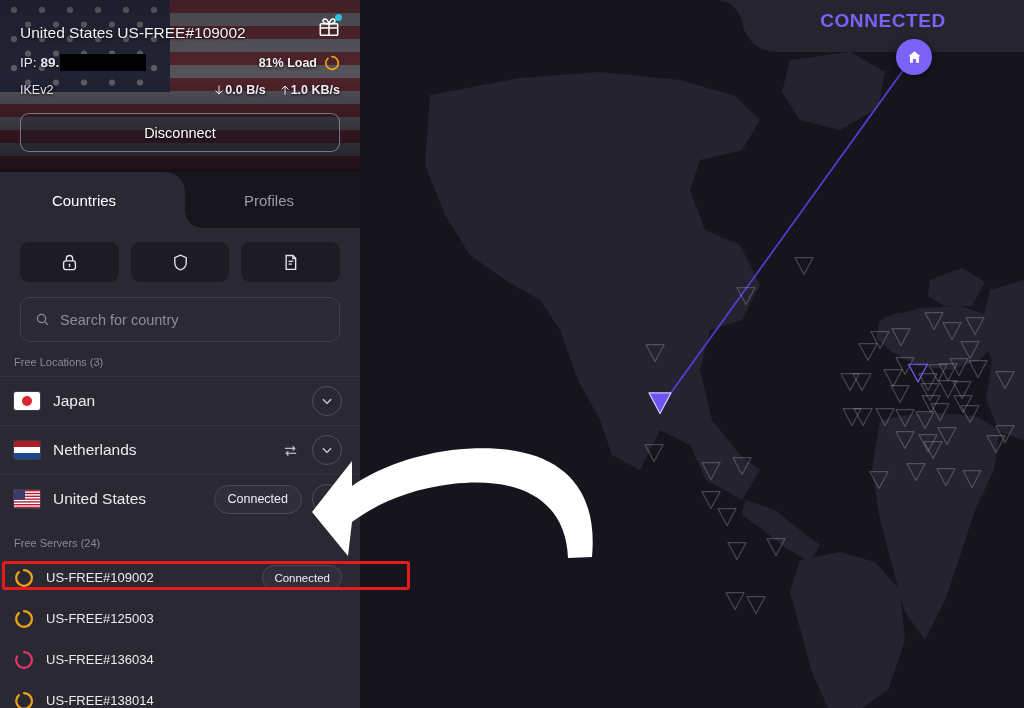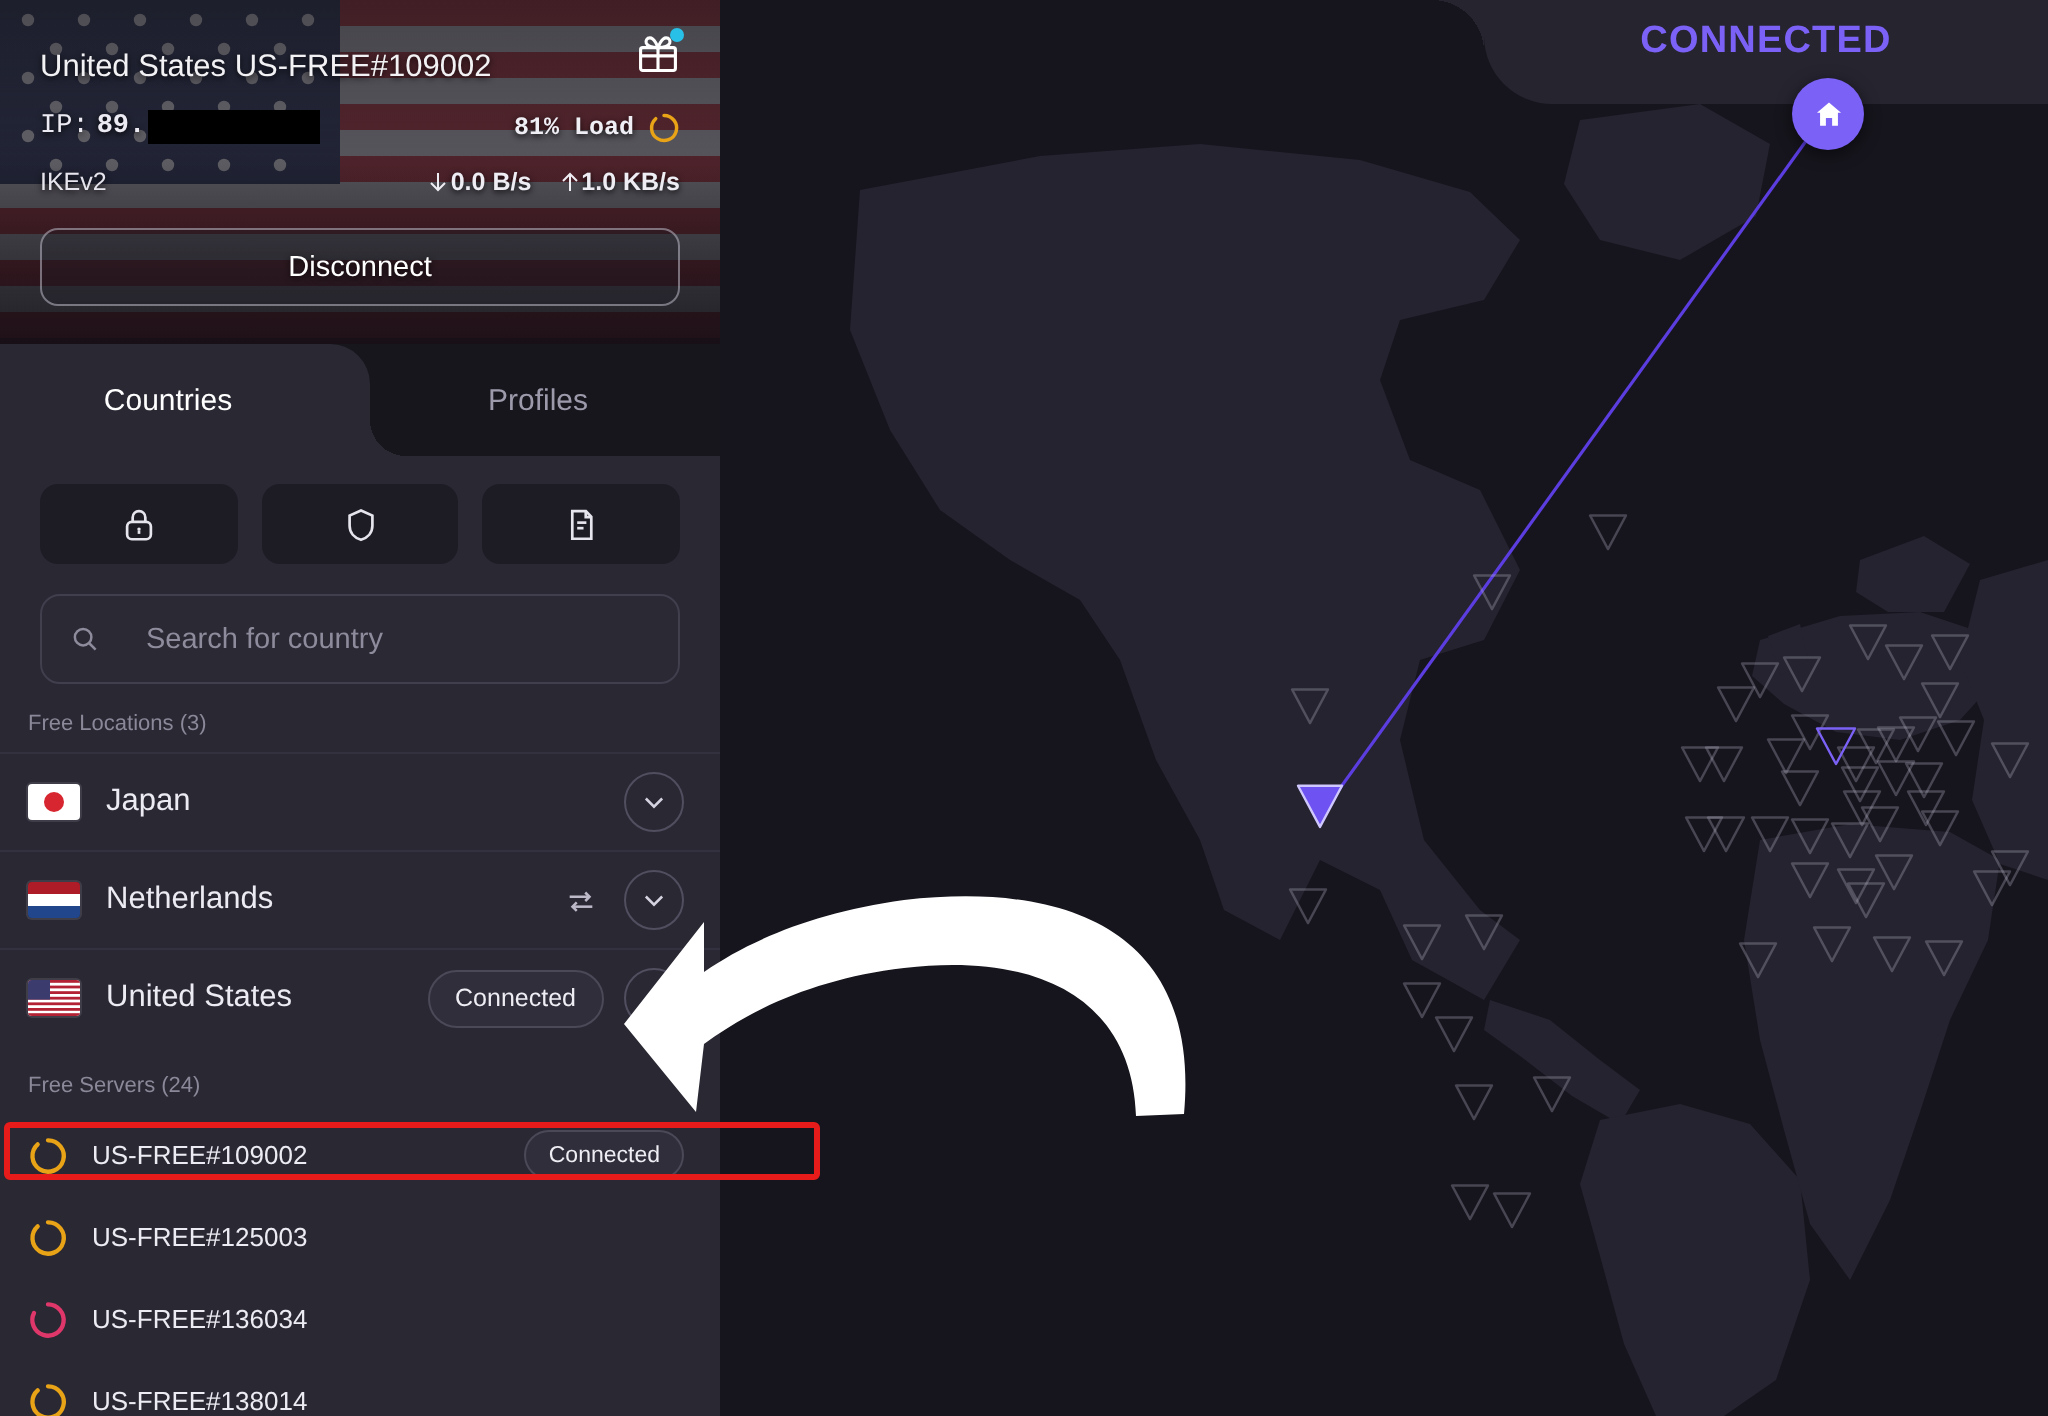--- a/index.html
+++ b/index.html
@@ -41,21 +41,21 @@
   }
 
   
   .hero { position: relative; width: 360px; height: 172px; overflow: hidden; background:#1b1a22; }
   .hero-flag { position: absolute; inset: 0; opacity: .62; }
   .hero-shade { position: absolute; inset: 0;
     background: linear-gradient(180deg, rgba(10,9,14,.55) 0%, rgba(12,11,17,.35) 45%, rgba(16,15,22,.78) 100%); }
   .hero-inner { position: relative; padding: 16px 20px 0 20px; color: #fff; }
   .hero-row { display: flex; align-items: flex-end; justify-content: space-between; }
   .hero-title { font-size: 15.5px; color: #f2f2f5; text-shadow: 0 1px 3px rgba(0,0,0,.85); white-space: nowrap; }
-  .ip-row { margin-top: 12px; display: flex; align-items: center; justify-content: space-between; font-family: Liberation Mono, monospace; }
+  .ip-row { margin-top: 12px; display: flex; align-items: center; justify-content: space-between; }
   .ip-text { font-size: 13.5px; color: #eceaf2; text-shadow: 0 1px 3px rgba(0,0,0,.9); display:flex; align-items:center; }
   .ip-text b { font-weight: bold; margin-left: 4px; }
   .ip-redact { display:inline-block; width: 86px; height: 17px; background: #000; margin-left: 1px; vertical-align: middle; }
   .load-wrap { display: flex; align-items: center; gap: 7px; }
   .load-text { font-size: 12.5px; font-weight: bold; color: #f0eef5; text-shadow: 0 1px 3px rgba(0,0,0,.9); }
   .proto-row { margin-top: 12px; display: flex; align-items: center; justify-content: space-between; }
   .proto { font-size: 12.5px; color: #e6e4ec; text-shadow: 0 1px 3px rgba(0,0,0,.9); }
   .speeds { display: flex; align-items: center; gap: 13px; font-size: 12.5px; font-weight: bold; color: #efedf4;
             text-shadow: 0 1px 3px rgba(0,0,0,.9); }
   .speeds span { display: flex; align-items: center; gap: 0; }
@@ -88,21 +88,21 @@
   
   .sb-body { position: relative; background: #2a2833; height: 480px; }
   .icon-row { display: flex; gap: 12px; padding: 14px 20px 0 20px; }
   .icon-btn {
     flex: 1; height: 40px; border-radius: 9px; background: #1d1c25;
     display: flex; align-items: center; justify-content: center; cursor: pointer;
   }
   .search-box {
     margin: 15px 20px 0 20px; height: 45px; border-radius: 10px;
     border: 1px solid #413e4d; background: #2b2934;
-    display: flex; align-items: center; gap: 23px; padding: 0 14px; cursor: text;
+    display: flex; align-items: center; gap: 10px; padding: 0 14px; cursor: text;
   }
   .search-input {
     flex: 1; background: transparent; border: 0; outline: 0;
     color: #d6d3e0; font-size: 14.5px; font-family: "Liberation Sans", sans-serif;
   }
   .search-input::placeholder { color: #8e8b9c; }
   .section-label { padding: 14px 0 8px 14px; font-size: 11px; color: #8b8899; }
 
   .country-row {
     position: relative; height: 49px; display: flex; align-items: center;

